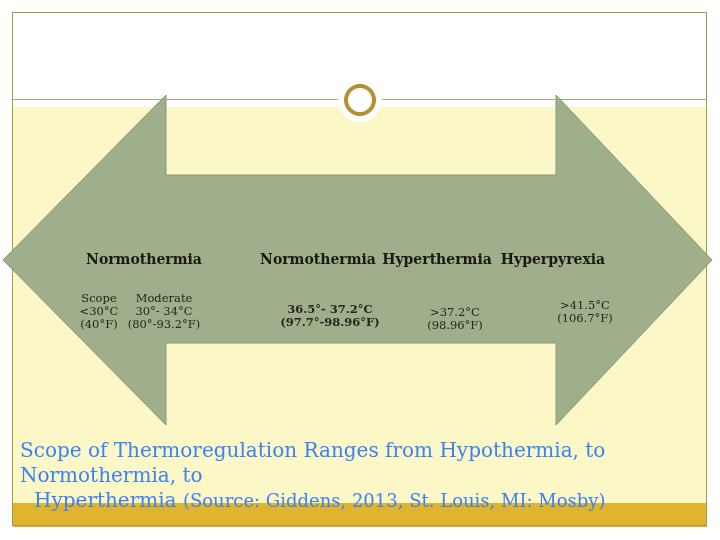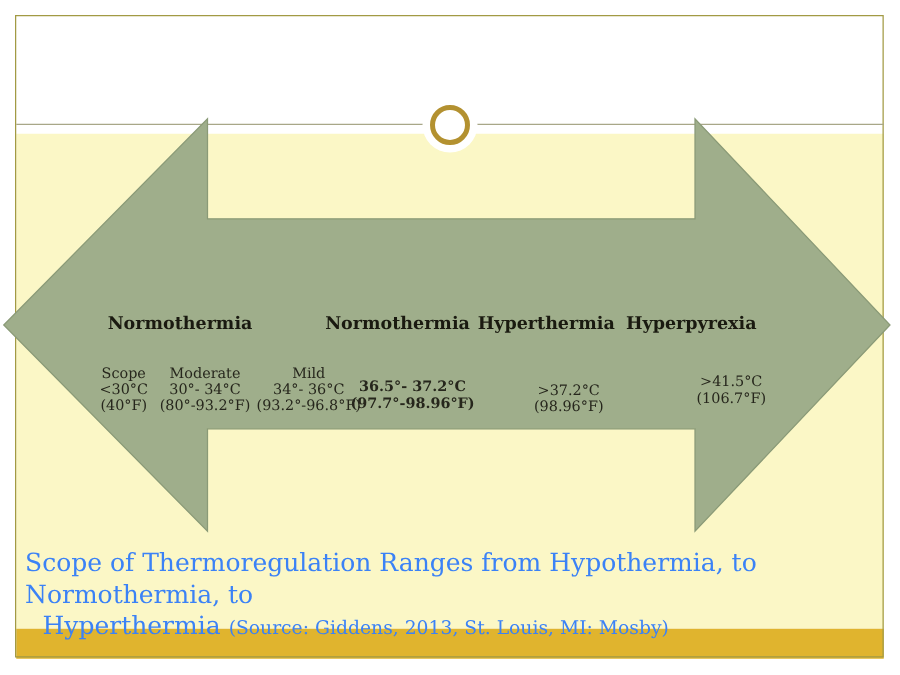--- a/index.html
+++ b/index.html
@@ -34,21 +34,21 @@
     box-shadow:0 0 0 6px #ffffff;z-index:4;
   }
   .lbl{position:absolute;transform:translateX(-50%);text-align:center;z-index:5;white-space:nowrap;}
   .cat-header{font-weight:700;font-size:14px;color:#1a1a10;}
   .val{font-size:11.5px;color:#26261c;line-height:13px;}
   .caption{
     position:absolute;left:20px;top:438px;width:680px;z-index:5;
     color:#3b82f6;font-size:20px;line-height:25px;
   }
   .caption .indent{padding-left:14px;}
-  .caption .source{font-size:15px;}
+  .caption .source{font-size:18px;}
 </style>
 </head>
 <body>
 
 <div class="slide">
 
   <div class="yellow-area"></div>
   <div class="gold-bar"></div>
   <div class="frame"></div>
 
@@ -68,25 +68,20 @@
   <div class="lbl val" style="left:99px;top:292px;">
     <div>Scope</div>
     <div>&lt;30°C</div>
     <div>(40°F)</div>
   </div>
   <div class="lbl val" style="left:164px;top:292px;">
     <div>Moderate</div>
     <div>30°- 34°C</div>
     <div>(80°-93.2°F)</div>
   </div>
-  <div class="lbl val" style="left:247px;top:292px;">
-    <div>Mild</div>
-    <div>34°- 36°C</div>
-    <div>(93.2°-96.8°F)</div>
-  </div>
 
   <div class="lbl val" style="left:330px;top:303px;font-weight:bold;">
     <div>36.5°- 37.2°C</div>
     <div>(97.7°-98.96°F)</div>
   </div>
 
   <div class="lbl val" style="left:455px;top:306px;">
     <div>&gt;37.2°C</div>
     <div>(98.96°F)</div>
   </div>

